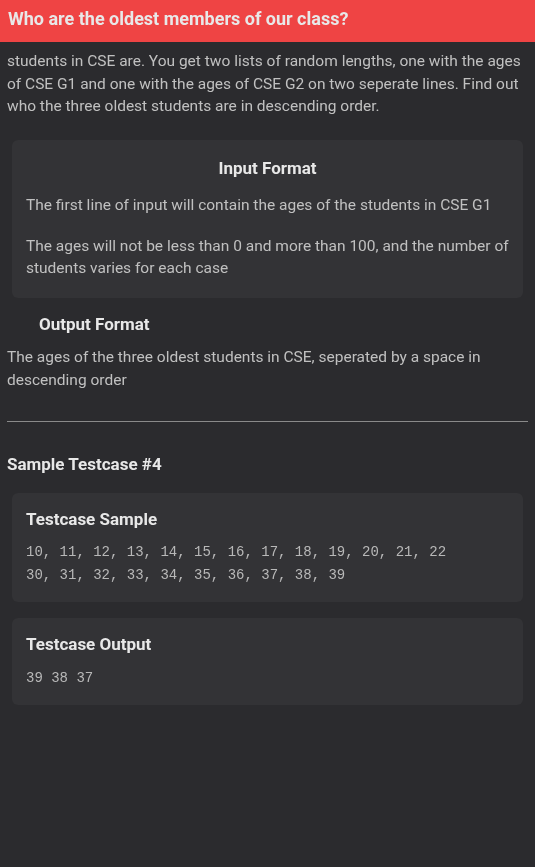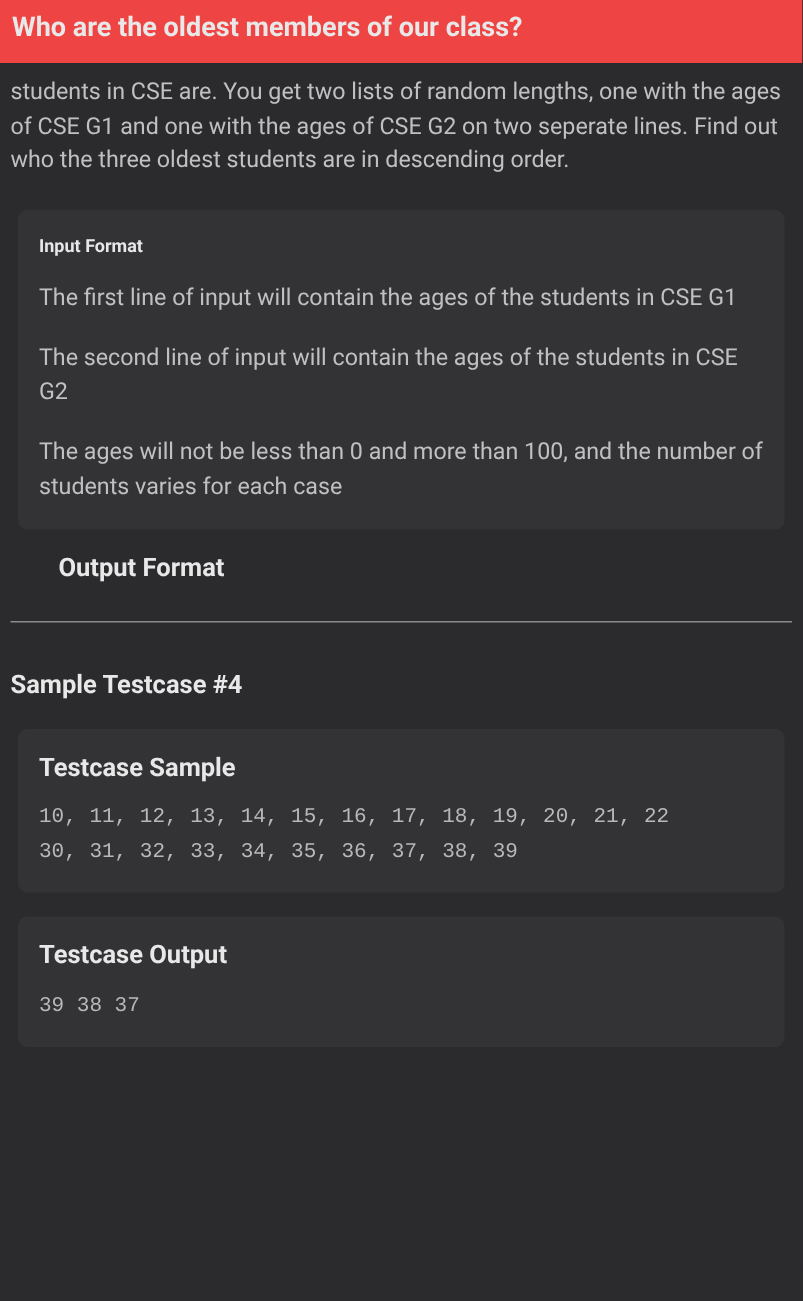--- a/index.html
+++ b/index.html
@@ -33,23 +33,24 @@
       color: #c0c0c0;
     }
     .section-box {
       background-color: #333336;
       border-radius: 6px;
       padding: 16px 14px 18px 14px;
       margin: 8px 8px 14px 8px;
     }
     .section-heading {
       color: #e8e8e8;
-      font-size: 12px;
+      font-size: 17px;
       font-weight: 700;
       margin-bottom: 14px;
+      text-align: center;
     }
     .section-heading-outer {
       color: #e8e8e8;
       font-size: 17px;
       font-weight: 700;
       padding: 0 3px 10px 3px;
       margin-left: 32px;
     }
     .section-p {
       color: #c0c0c0;
@@ -100,25 +101,25 @@
   <h1>Who are the oldest members of our class?</h1>
 </div>
 
 <div class="content">
 
   <div class="intro">students in CSE are. You get two lists of random lengths, one with the ages of CSE G1 and one with the ages of CSE G2 on two seperate lines. Find out who the three oldest students are in descending order.</div>
 
   <div class="section-box">
     <div class="section-heading">Input Format</div>
     <p class="section-p">The first line of input will contain the ages of the students in CSE G1</p>
-    <p class="section-p">The second line of input will contain the ages of the students in CSE G2</p>
     <p class="section-p">The ages will not be less than 0 and more than 100, and the number of students varies for each case</p>
   </div>
 
   <div class="section-heading-outer">Output Format</div>
+  <div class="output-desc">The ages of the three oldest students in CSE, seperated by a space in descending order</div>
 
   <hr class="divider">
 
   <div class="sample-title">Sample Testcase #4</div>
 
   <div class="testcase-box">
     <div class="testcase-heading">Testcase Sample</div>
     <div class="testcase-code">10, 11, 12, 13, 14, 15, 16, 17, 18, 19, 20, 21, 22
 30, 31, 32, 33, 34, 35, 36, 37, 38, 39</div>
   </div>

